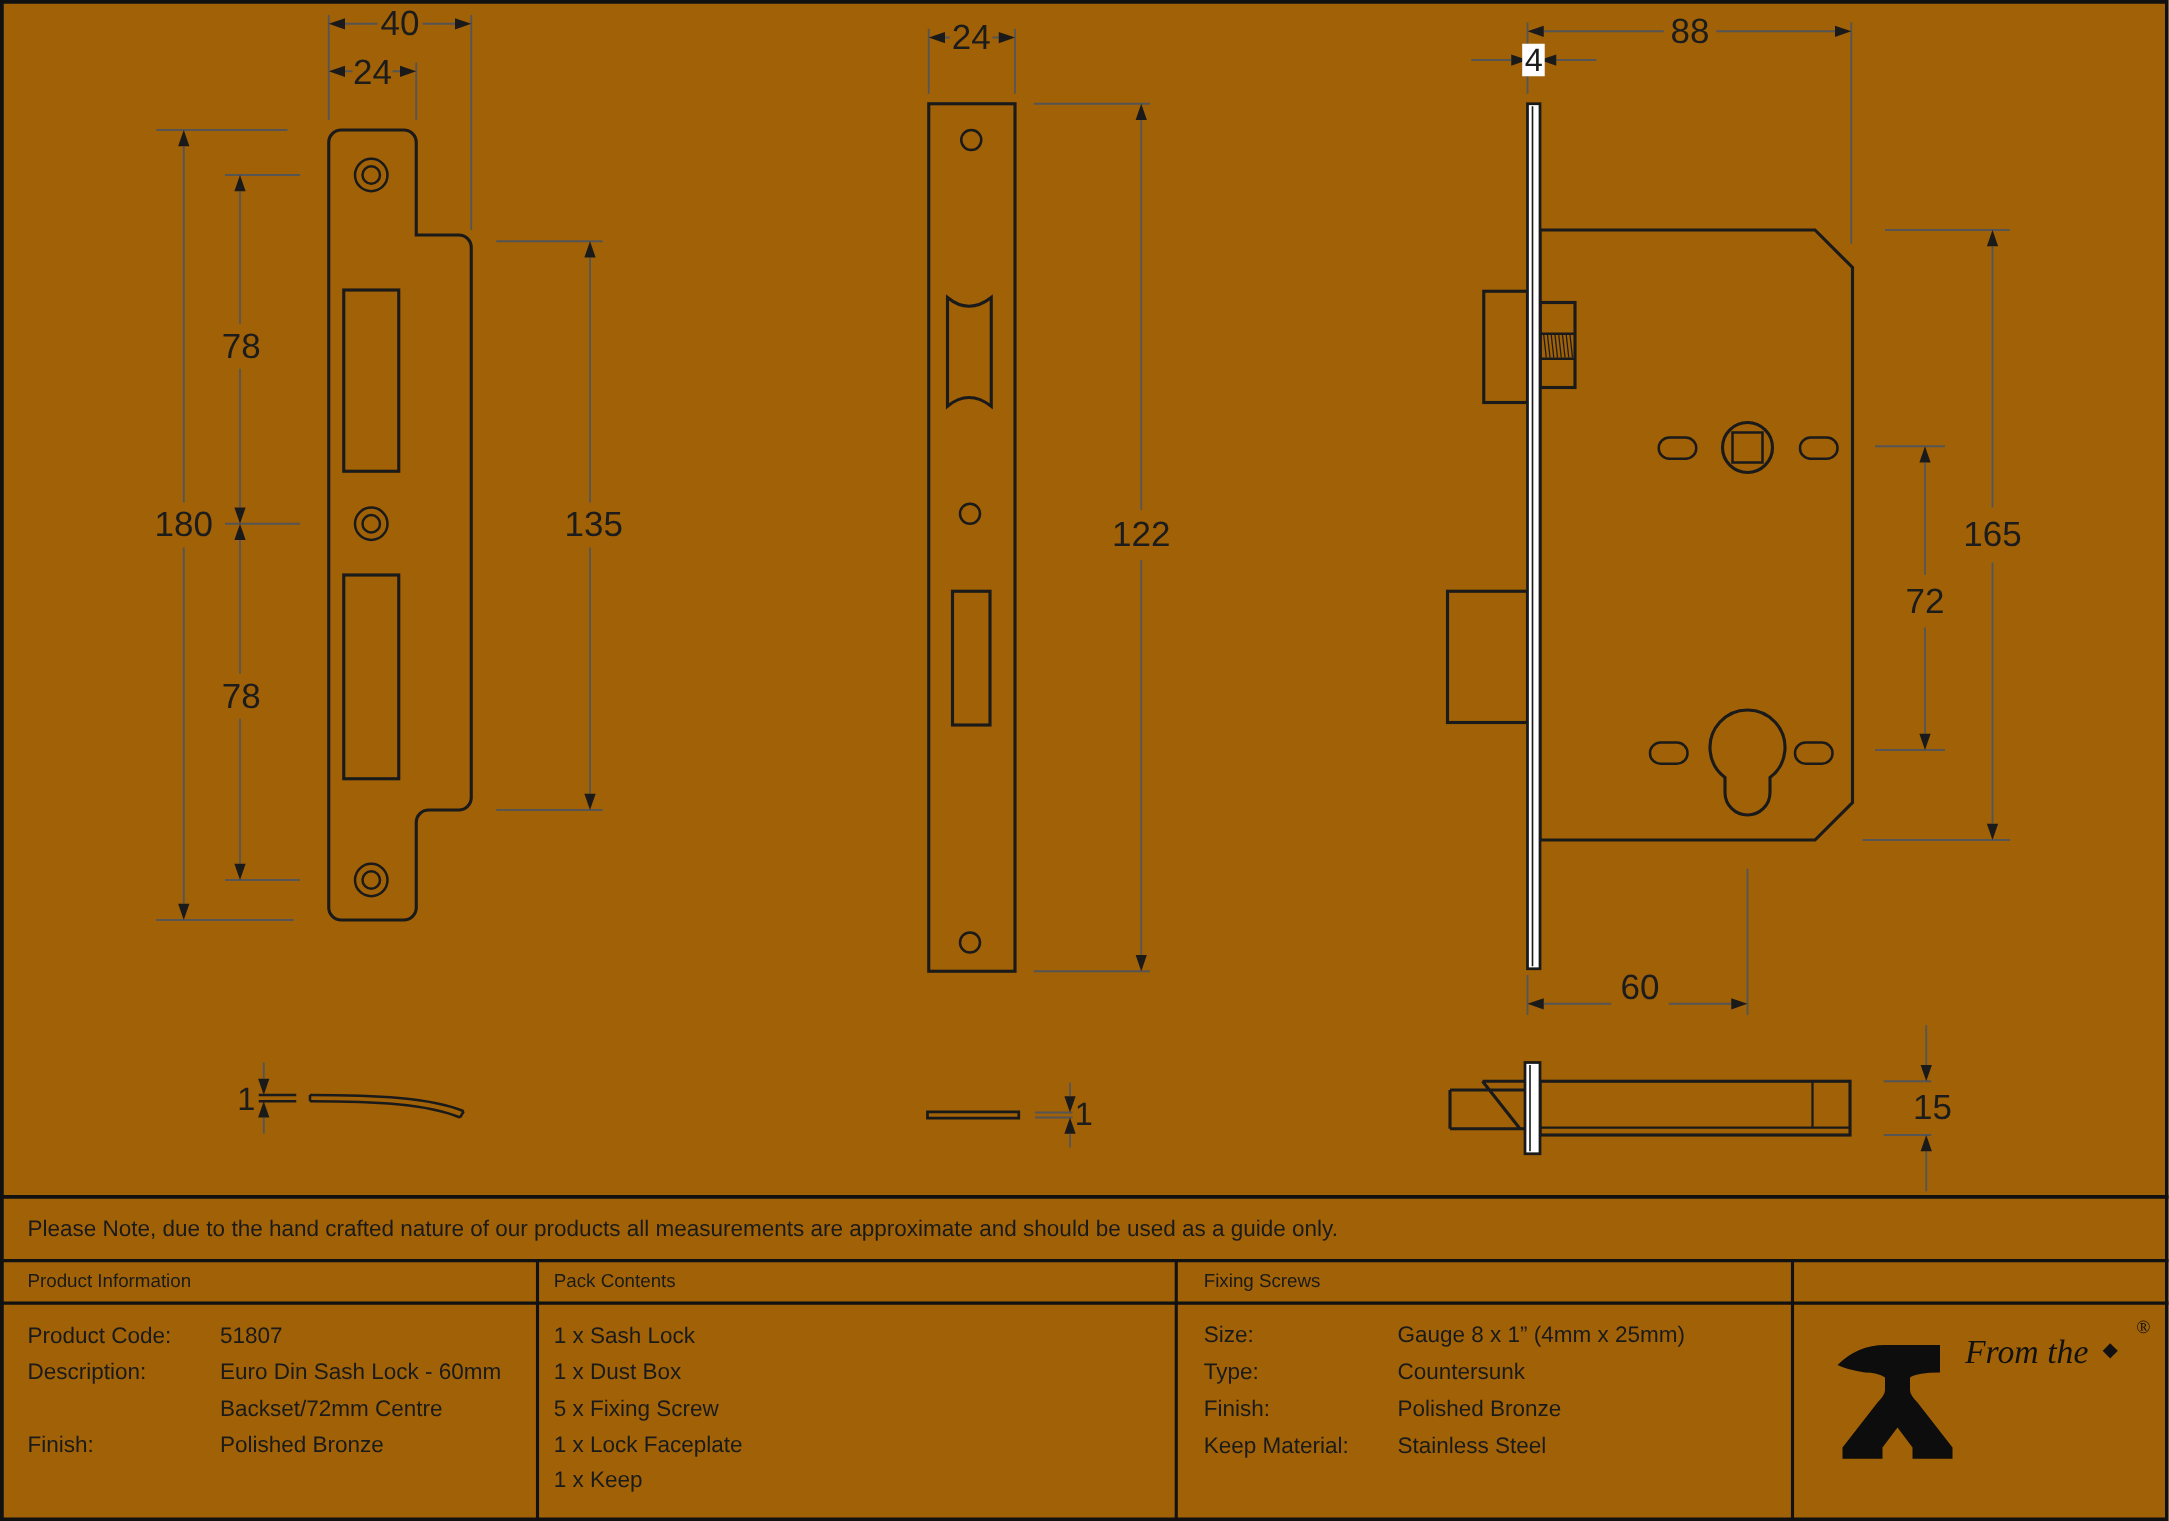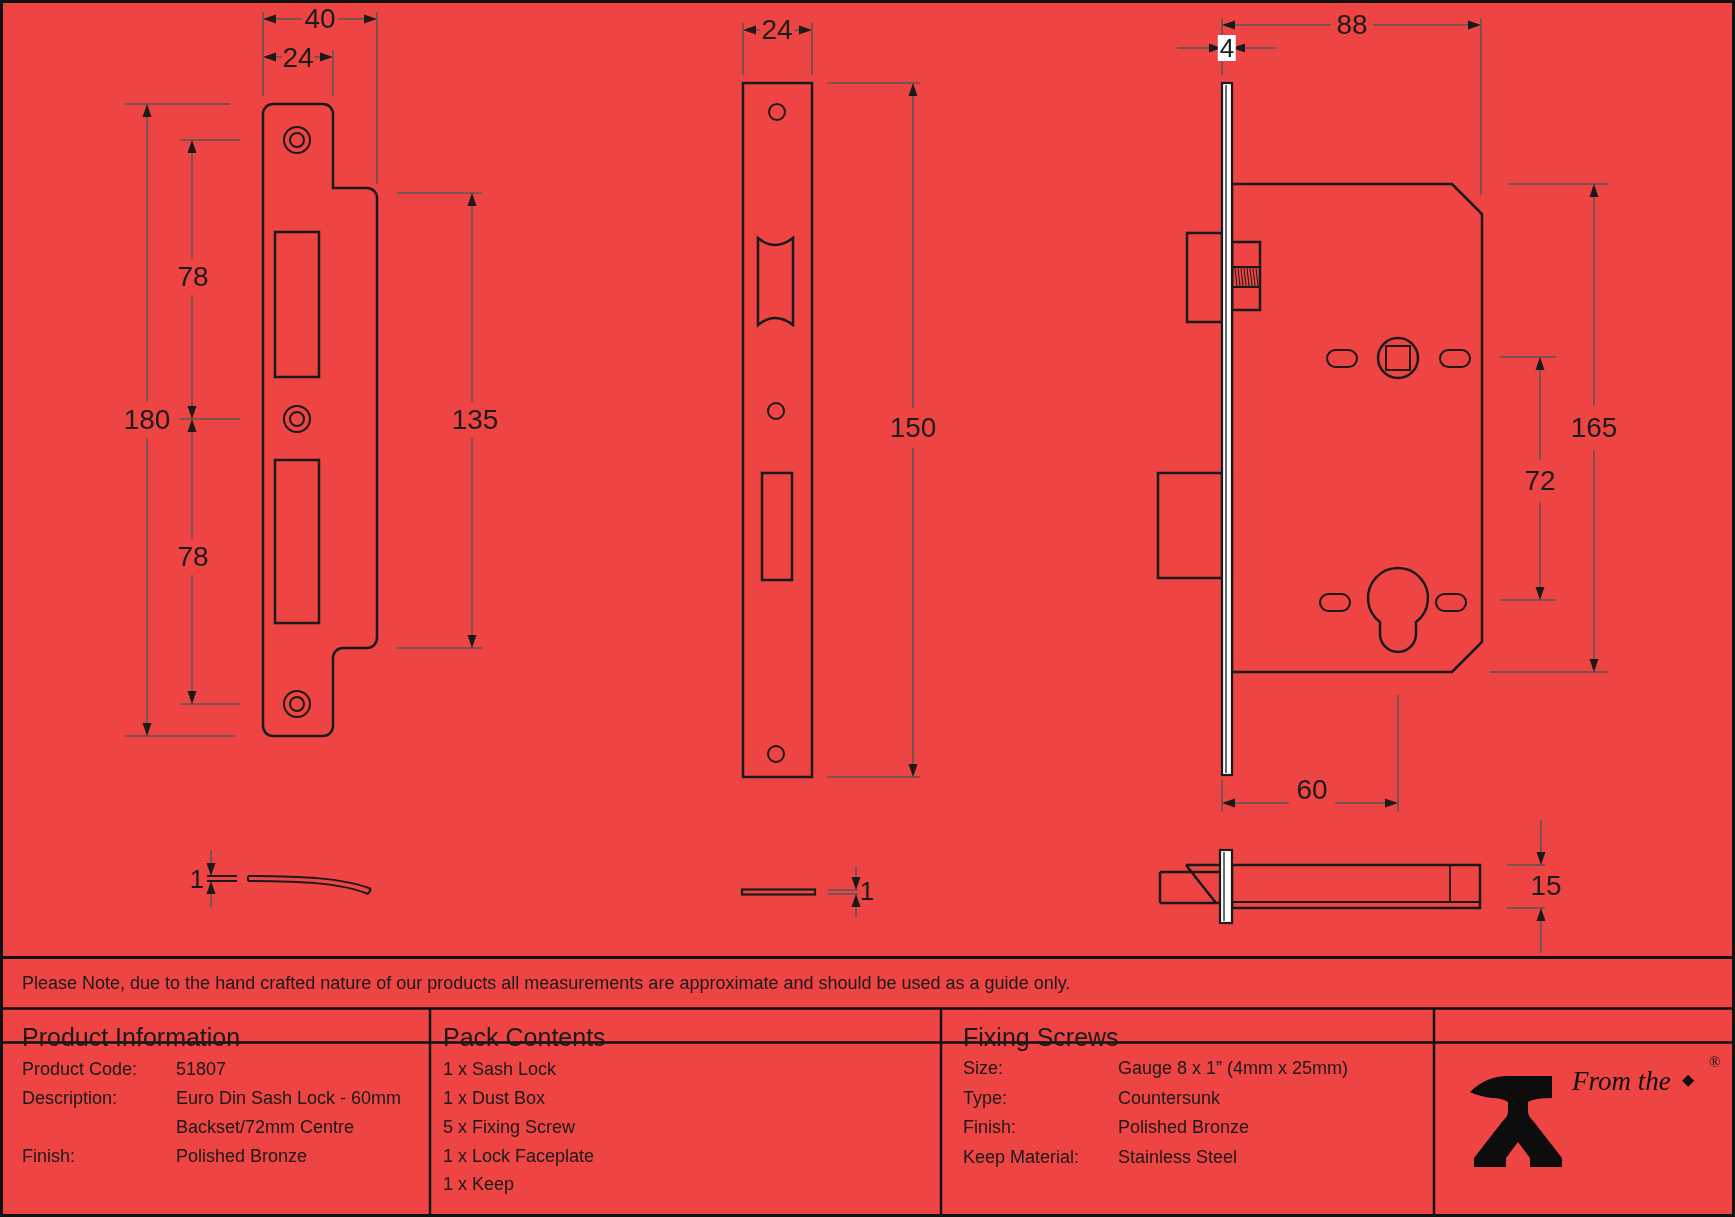--- a/index.html
+++ b/index.html
@@ -1,24 +1,24 @@
 <!DOCTYPE html>
 <html><head>
 <meta charset="utf-8">
 <style>
   html,body{margin:0;padding:0;background:#fff;}
-  #canvas{position:relative;width:1735px;height:1217px;background:#ef4444;
+  #canvas{position:relative;width:1735px;height:1217px;background:#a16207;
           font-family:"Liberation Sans",sans-serif;color:#1a1a1a;overflow:hidden;text-align:center;}
   #drawing-svg{position:absolute;left:0;top:0;}
   .dim{position:absolute;transform:translate(-50%,-50%);font-size:28px;color:#1c1c1c;
        white-space:nowrap;line-height:1;}
   .dim.sm{font-size:26px;}
   .dim.bg{background:#fff;padding:0 2px;}
   .txt{position:absolute;transform:translateY(-50%);font-size:18px;white-space:nowrap;color:#1a1a1a;}
-  .hdr{font-size:25px;margin-top:12px;}
+  .hdr{font-size:15px;}
   
   #logo{position:absolute;left:1466px;top:1050px;width:265px;height:140px;}
   #logo .anvil-svg{position:absolute;left:2px;top:16px;}
   #logo .from-the{position:absolute;left:106px;top:16px;font-family:"Liberation Serif",serif;
                   font-size:27px;color:#111;white-space:nowrap;font-style:italic;}
   #logo .diamond{position:absolute;left:216px;top:20px;font-size:16px;color:#111;}
   #logo .brand{position:absolute;left:98px;top:10px;font-family:"Liberation Serif",serif;
                font-weight:bold;font-size:84px;letter-spacing:1px;color:#0d0d0d;line-height:1;}
   #logo .reg{position:absolute;left:243px;top:4px;font-size:15px;font-family:"Liberation Serif",serif;color:#111;}
 </style>
@@ -203,21 +203,21 @@
 
 <div class="dim" style="left:320px;top:19px">40</div>
 <div class="dim" style="left:298px;top:58px">24</div>
 <div class="dim" style="left:147px;top:420px">180</div>
 <div class="dim" style="left:193px;top:277px">78</div>
 <div class="dim" style="left:193px;top:557px">78</div>
 <div class="dim" style="left:475px;top:420px">135</div>
 <div class="dim sm" style="left:197px;top:879px">1</div>
 
 <div class="dim" style="left:777px;top:30px">24</div>
-<div class="dim" style="left:913px;top:428px">150</div>
+<div class="dim" style="left:913px;top:428px">122</div>
 <div class="dim sm" style="left:867px;top:891px">1</div>
 
 <div class="dim" style="left:1352px;top:25px">88</div>
 <div class="dim sm bg" style="left:1227px;top:48px">4</div>
 <div class="dim" style="left:1594px;top:428px">165</div>
 <div class="dim" style="left:1540px;top:481px">72</div>
 <div class="dim" style="left:1312px;top:790px">60</div>
 <div class="dim" style="left:1546px;top:886px">15</div>
 
 <div class="txt" style="left:22px;top:983px">Please Note, due to the hand crafted nature of our products all measurements are approximate and should be used as a guide only.</div>

